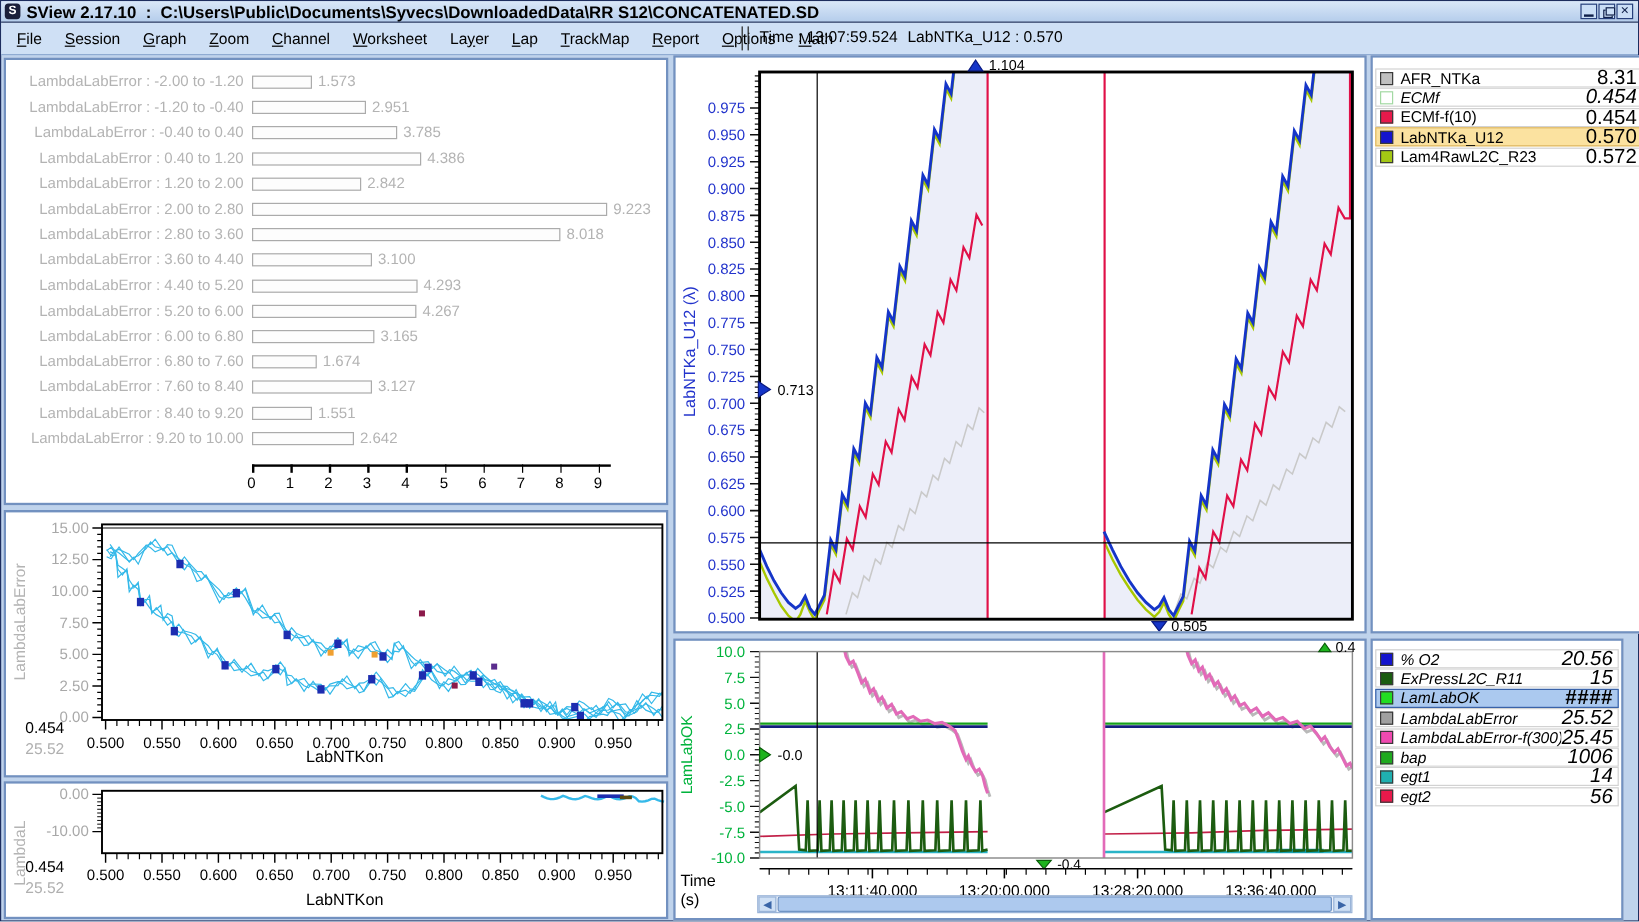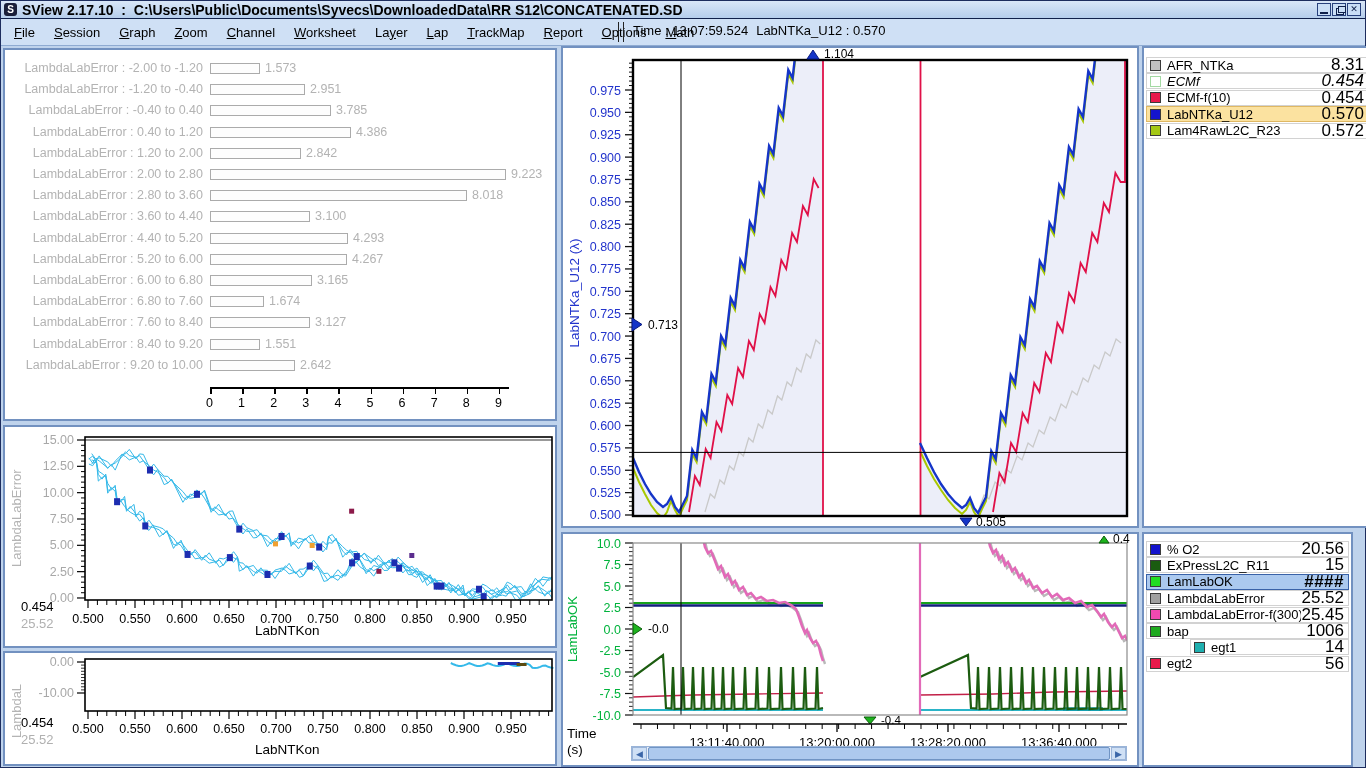--- a/index.html
+++ b/index.html
@@ -699,21 +699,21 @@
         <span class="ch-swatch" style="background: rgb(20, 20, 205); border-color: rgb(58, 58, 58);"></span>
         <span class="ch-name">LabNTKa_U12</span>
         <span class="ch-val">0.570</span>
       </div>
       <div class="ch-row" style="top: 74.6px;">
         <span class="ch-swatch" style="background: rgb(164, 200, 20); border-color: rgb(58, 58, 58);"></span>
         <span class="ch-name">Lam4RawL2C_R23</span>
         <span class="ch-val">0.572</span>
       </div>
     </div>
-  <div class="panel" id="chbot-panel" style="left:1141px;top:531px;width:211px;height:235px;">
+  <div class="panel" id="chbot-panel" style="left:1141px;top:531px;width:211px;height:235px;font-style:italic;">
       <div class="ch-row" style="top: 7px;">
         <span class="ch-swatch" style="background: rgb(20, 20, 205); border-color: rgb(58, 58, 58);"></span>
         <span class="ch-name">% O2</span>
         <span class="ch-val">20.56</span>
       </div>
       <div class="ch-row" style="top: 23.4px;">
         <span class="ch-swatch" style="background: rgb(26, 92, 16); border-color: rgb(58, 58, 58);"></span>
         <span class="ch-name">ExPressL2C_R11</span>
         <span class="ch-val">15</span>
       </div>
@@ -730,21 +730,21 @@
       <div class="ch-row" style="top: 72.6px;">
         <span class="ch-swatch" style="background: rgb(240, 73, 176); border-color: rgb(58, 58, 58);"></span>
         <span class="ch-name">LambdaLabError-f(300)</span>
         <span class="ch-val">25.45</span>
       </div>
       <div class="ch-row" style="top: 89px;">
         <span class="ch-swatch" style="background: rgb(31, 170, 31); border-color: rgb(58, 58, 58);"></span>
         <span class="ch-name">bap</span>
         <span class="ch-val">1006</span>
       </div>
-      <div class="ch-row" style="top: 105.4px; margin-left: 44px;">
+      <div class="ch-row" style="top: 105.4px;">
         <span class="ch-swatch" style="background: rgb(31, 176, 176); border-color: rgb(58, 58, 58);"></span>
         <span class="ch-name">egt1</span>
         <span class="ch-val">14</span>
       </div>
       <div class="ch-row" style="top: 121.8px;">
         <span class="ch-swatch" style="background: rgb(232, 25, 75); border-color: rgb(58, 58, 58);"></span>
         <span class="ch-name">egt2</span>
         <span class="ch-val">56</span>
       </div>
     </div>

